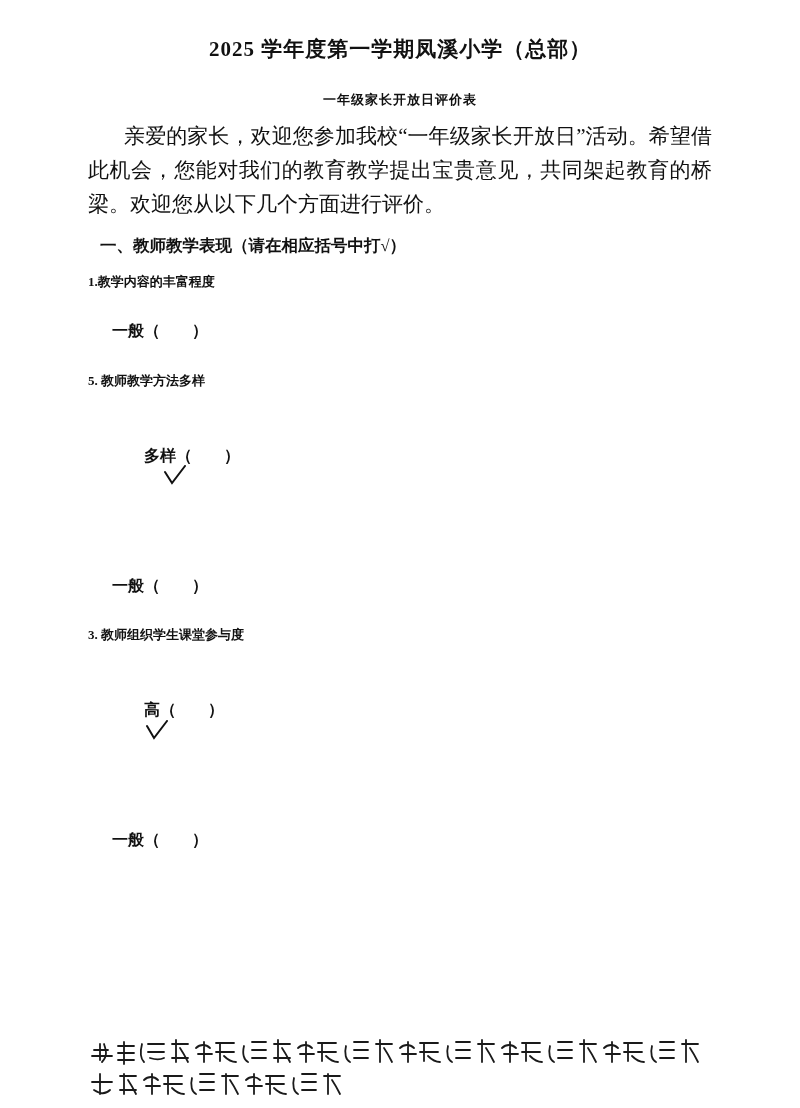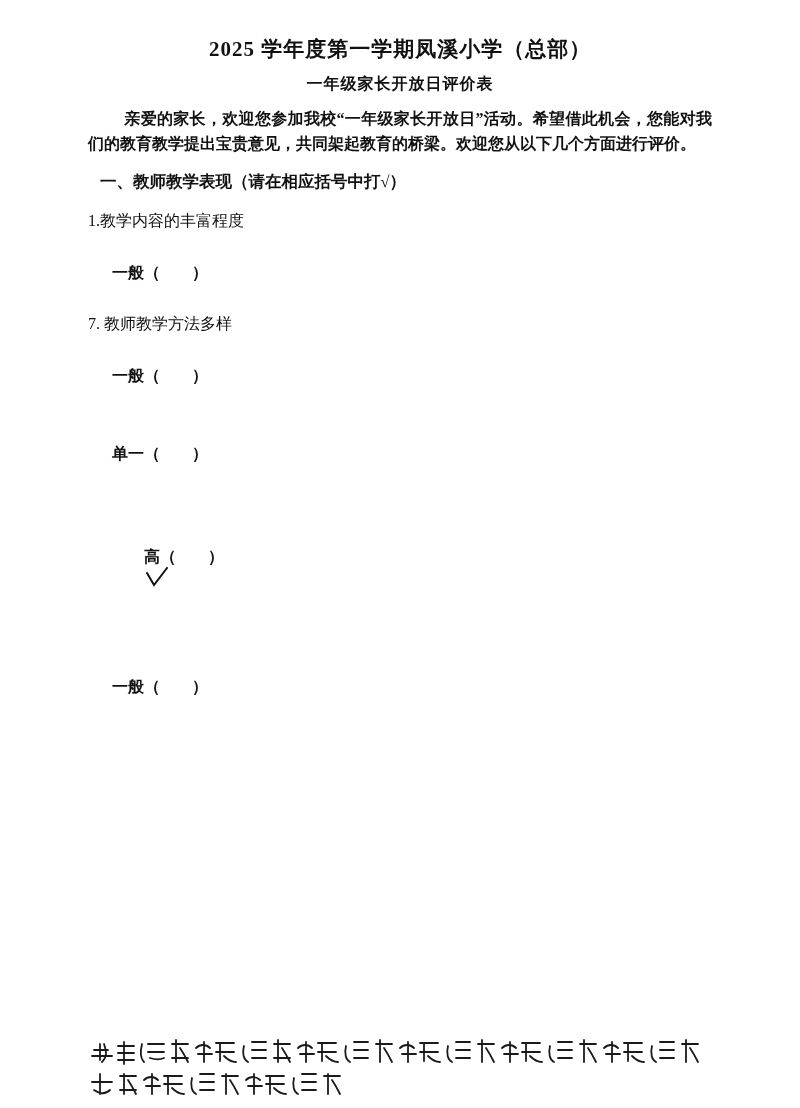--- a/index.html
+++ b/index.html
@@ -27,51 +27,51 @@
     left: 88px;
     top: 34px;
     width: 624px;
   }
   .title1 {
     text-align: center;
     font-size: 21px;
     font-weight: bold;
     letter-spacing: 1px;
     line-height: 1.5;
-    margin: 0 0 6px 0;
+    margin: 0 0 24px 0;
   }
   .title2 {
     text-align: center;
-    font-size: 16px;
+    font-size: 13px;
     font-weight: bold;
     letter-spacing: 1px;
     line-height: 1.5;
     margin: 0 0 10px 0;
   }
   .para {
-    font-size: 16px;
+    font-size: 21px;
     line-height: 1.62;
     text-align: justify;
-    font-weight: bold;
+    font-weight: normal;
     margin: 0 0 2px 0;
   }
   .para .indent {
     display: inline-block;
     width: 36px;
   }
   .section-head {
     font-size: 16.5px;
     font-weight: bold;
     line-height: 1.6;
     margin: 12px;
   }
   .qline {
-    font-size: 16px;
+    font-size: 13px;
     line-height: 1.62;
-    font-weight: normal;
+    font-weight: bold;
     margin: 0;
     white-space: pre;
   }
   .optline {
     font-size: 16px;
     line-height: 1.62;
     font-weight: bold;
     margin: 0;
     position: relative;
     white-space: pre;
@@ -105,28 +105,36 @@
 
     <p class="para"><span class="indent"></span><span>亲爱的家长，欢迎您参加我校“一年级家长开放日”活动。希望借此机会，您能对我们的教育教学提出宝贵意见，共同架起教育的桥梁。欢迎您从以下几个方面进行评价。</span></p>
 
     <div class="section-head">一、教师教学表现（请在相应括号中打√）</div>
 
     <div class="qline">1.教学内容的丰富程度</div>
     <div class="optline">
       <span>一般</span><span>（　　）</span>
     </div>
 
-    <div class="qline">7. 教师教学方法多样</div>
+    <div class="qline">5. 教师教学方法多样</div>
+    <div class="optline">
+      <span class="opt-wrap">
+        <span>多样</span><span>（　　）</span>
+        <span class="tick" style="left:50px; top:-4px;">
+          <svg width="26" height="22" viewBox="0 0 26 22">
+              <path d="M3 7 L10 18 L23 1" stroke="#111" stroke-width="2" fill="none" stroke-linecap="round"></path>
+            </svg>
+        </span>
+      </span>
+    </div>
     <div class="optline">
       <span>一般</span><span>（　　）</span>
     </div>
-    <div class="optline">
-      <span>单一</span><span>（　　）</span>
-    </div>
 
+    <div class="qline">3. 教师组织学生课堂参与度</div>
     <div class="optline">
       <span class="opt-wrap">
         <span>高</span><span>（　　）</span>
         <span class="tick" style="left:32px; top:-3px;">
           <svg width="26" height="22" viewBox="0 0 26 22">
               <path d="M3 6 L10 18 L23 1" stroke="#111" stroke-width="2" fill="none" stroke-linecap="round"></path>
             </svg>
         </span>
       </span>
     </div>

